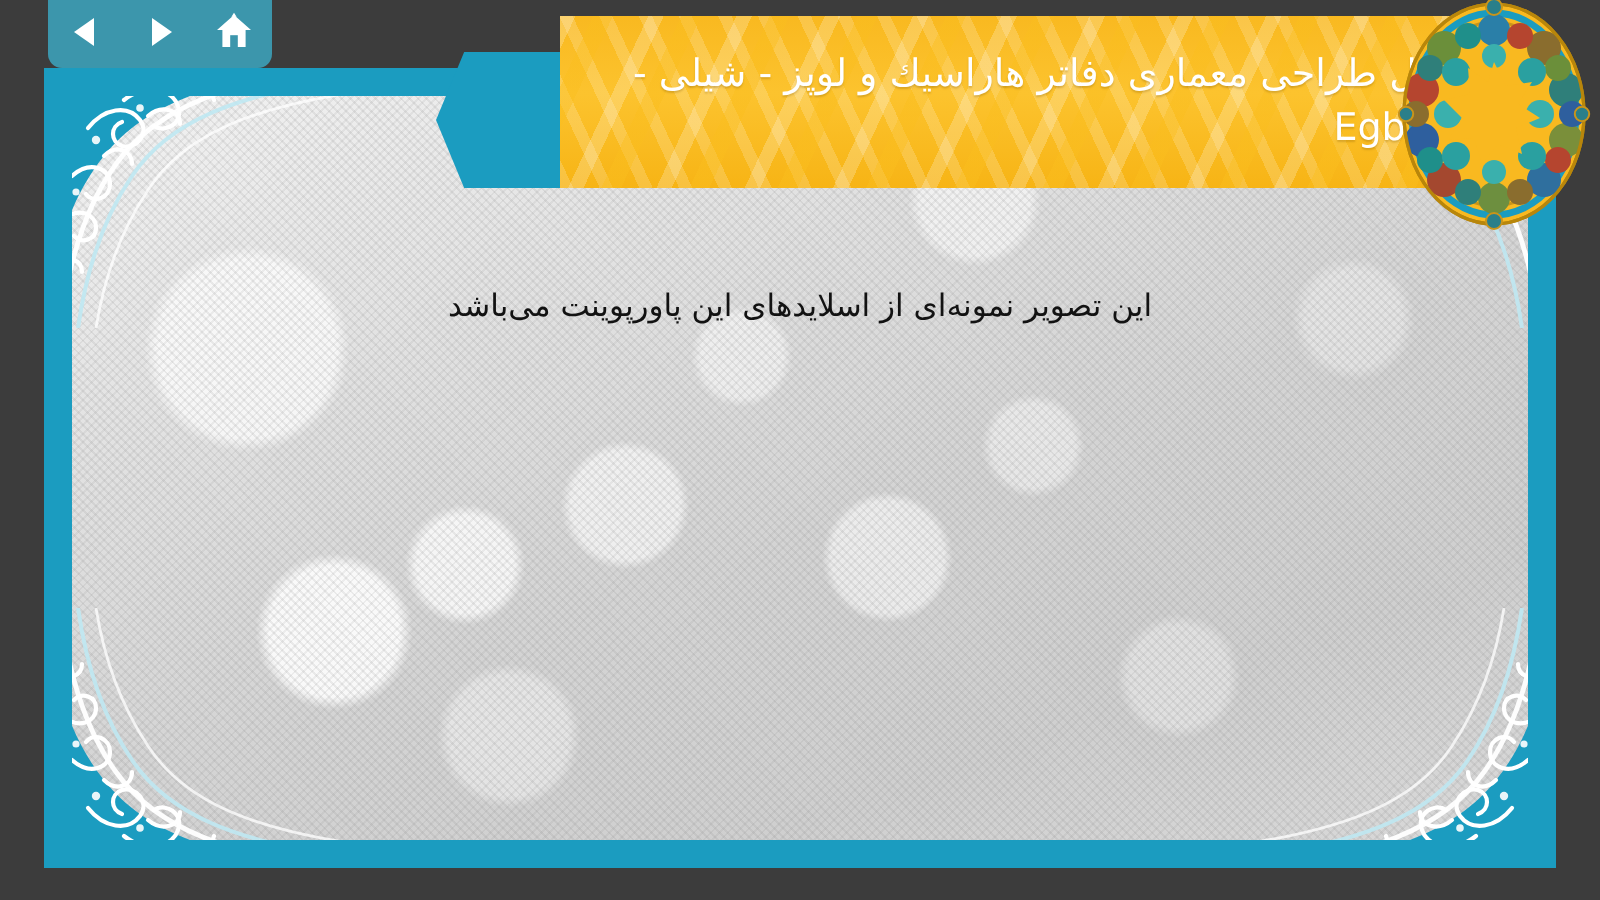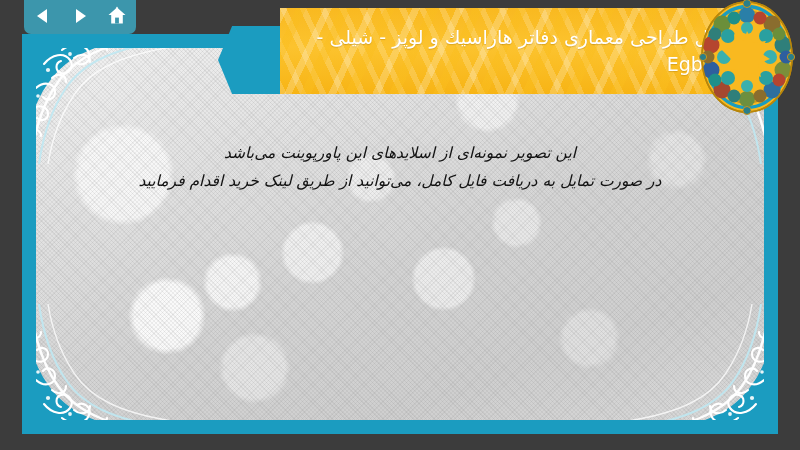--- a/index.html
+++ b/index.html
@@ -69,21 +69,20 @@
       radial-gradient(circle at 46% 35%, rgba(255,255,255,.5) 0 4.5%, rgba(255,255,255,0) 5.5%),
       radial-gradient(circle at 56% 62%, rgba(255,255,255,.55) 0 6%, rgba(255,255,255,0) 7%),
       radial-gradient(circle at 66% 47%, rgba(255,255,255,.45) 0 4%, rgba(255,255,255,0) 5%),
       radial-gradient(circle at 12% 34%, rgba(255,255,255,.7) 0 6.5%, rgba(255,255,255,0) 7.5%),
       radial-gradient(circle at 30% 86%, rgba(255,255,255,.4) 0 5%, rgba(255,255,255,0) 6%),
       radial-gradient(circle at 76% 78%, rgba(255,255,255,.35) 0 4%, rgba(255,255,255,0) 5%),
       radial-gradient(circle at 88% 30%, rgba(255,255,255,.35) 0 3.5%, rgba(255,255,255,0) 4.5%),
       radial-gradient(circle at 62% 14%, rgba(255,255,255,.55) 0 5%, rgba(255,255,255,0) 6%),
       linear-gradient(160deg, #f2f2f2 0%, #e2e2e2 28%, #d4d4d4 55%, #cfcfcf 78%, #d9d9d9 100%);
     overflow: hidden;
-    font-style: italic;
   }
   
   .texture {
     position: absolute;
     inset: 0;
     background-image:
       repeating-linear-gradient(45deg, rgba(120,120,120,.12) 0 1px, rgba(255,255,255,0) 1px 3px),
       repeating-linear-gradient(-45deg, rgba(120,120,120,.10) 0 1px, rgba(255,255,255,0) 1px 3px);
     pointer-events: none;
   }
@@ -303,21 +302,20 @@
       <div class="corner tr">
         <svg width="150" height="130" viewBox="0 0 150 130">
           <path d="M0,0 H150 C90,4 52,16 30,44 C12,66 4,96 0,130 Z" fill="#1b9cc0"></path>
           <path d="M150,0 C92,6 56,20 36,48 C20,70 12,98 8,130" stroke="#ffffff" stroke-width="2.4" fill="none" opacity=".95"></path>
           <path d="M150,6 C96,13 62,27 44,54 C29,76 21,102 17,130" stroke="#bfe8f2" stroke-width="2" fill="none" opacity=".9"></path>
         </svg>
       </div>
 
       <div class="body-text">
         <div class="body-line">این تصویر نمونه‌ای از اسلایدهای این پاورپوینت می‌باشد</div>
-        <div class="body-line">در صورت تمایل به دریافت فایل کامل، می‌توانید از طریق لینک خرید اقدام فرمایید</div>
       </div>
     </div>
   </div>
 
   <div class="title-band">
     <div class="band-arrow"></div>
     <div class="band-body">
       <div class="band-title">کامل طراحی معماری دفاتر هاراسیك و لوپز - شیلی - Egbarq</div>
     </div>
   </div>

